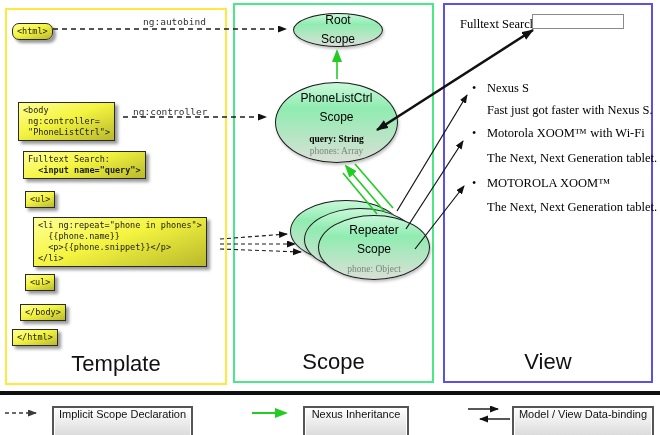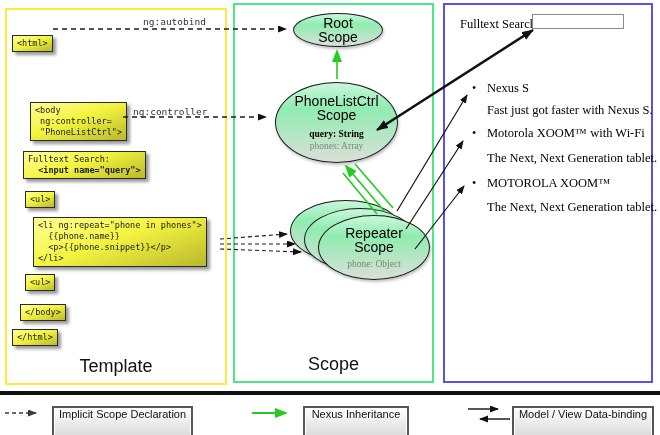--- a/index.html
+++ b/index.html
@@ -3,36 +3,36 @@
 <meta charset="utf-8">
 <style>
   html,body{margin:0;padding:0;background:#fff;}
   #stage{position:relative;width:660px;height:435px;background:#fff;overflow:hidden;
          font-family:"Liberation Sans",sans-serif;}
   .panel{position:absolute;box-sizing:border-box;background:#fff;}
   #template-panel{left:5px;top:8px;width:222px;height:377px;border:2px solid #ffe93c;}
   #model-panel{left:233px;top:3px;width:201px;height:380px;border:2px solid #4be88a;}
   #view-panel{left:443px;top:3px;width:210px;height:380px;border:2px solid #5b50e8;}
   .panel-label{position:absolute;left:0;right:0;bottom:6px;text-align:center;
-               font-size:18px;color:#111;}
+               font-size:22px;color:#111;}
   
   .note{position:absolute;box-sizing:border-box;border:1px solid #2a2a2a;
         background:linear-gradient(160deg,#ffff95 0%,#f4f440 45%,#b9b92c 100%);
         box-shadow:3px 3px 3px rgba(0,0,0,.40);
         font-family:"DejaVu Sans Mono",monospace;font-size:8.5px;line-height:11px;
         color:#1a1a1a;white-space:pre;padding:2px 4px;}
   .note .b{font-weight:bold;}
   .directive{position:absolute;font-family:"DejaVu Sans Mono",monospace;
              font-size:9.5px;color:#333;white-space:pre;}
   
   .scope{position:absolute;box-sizing:border-box;border:1.5px solid #1a1a1a;border-radius:50%;
          background:linear-gradient(to bottom,#c9f8da 0%,#90ecb1 32%,#d9e0d6 100%);
          box-shadow:1px 2px 3px rgba(0,0,0,.25);
          display:flex;flex-direction:column;align-items:center;justify-content:center;}
-  .scope-title{font-size:14px;line-height:14px;text-align:center;color:#000;white-space:pre;}
+  .scope-title{font-size:12px;line-height:19px;text-align:center;color:#000;white-space:pre;}
   .scope-prop{font-family:Liberation Serif, serif;font-size:9.5px;line-height:12px;}
   .prop-bold{font-weight:bold;color:#000;}
   .prop-gray{color:#7c867c;}
   
   .vtext{position:absolute;font-family:"Liberation Serif",serif;font-size:12.5px;color:#000;white-space:nowrap;}
   .bullet{position:absolute;font-family:"Liberation Serif",serif;font-size:12px;color:#000;}
   #search-input{position:absolute;left:87px;top:9px;width:92px;height:15px;box-sizing:border-box;
                 border:1px solid #8a8a8a;background:#fff;font-size:11px;padding:0 2px;}
   
   #legend-rule{position:absolute;left:0;top:391px;width:660px;height:4px;background:#101010;}
@@ -40,22 +40,22 @@
               background:linear-gradient(#ffffff,#d9d9d9);box-shadow:inset 0 0 0 1px #fff;
               font-size:11px;line-height:13px;text-align:center;color:#111;}
   #arrows{position:absolute;left:0;top:0;width:660px;height:435px;z-index:10;pointer-events:none;}
 </style>
 </head>
 <body>
 
 <div id="stage">
 
   <div id="template-panel" class="panel">
-    <div class="note" style="left:5px;top:25px;">&lt;html&gt;</div>
-    <div class="note" style="left:23px;top:92px;">&lt;body
+    <div class="note" style="left:5px;top:13px;border-radius:7px;">&lt;html&gt;</div>
+    <div class="note" style="left:11px;top:92px;">&lt;body
  ng:controller=
  "PhoneListCtrl"&gt;</div>
     <div class="note" style="left:16px;top:141px;"><span>Fulltext Search:</span>
 <span class="b">  &lt;input name="query"&gt;</span></div>
     <div class="note" style="left:18px;top:181px;">&lt;ul&gt;</div>
     <div class="note" style="left:26px;top:207px;">&lt;li ng:repeat="phone in phones"&gt;
   {{phone.name}}
   &lt;p&gt;{{phone.snippet}}&lt;/p&gt;
 &lt;/li&gt;</div>
     <div class="note" style="left:18px;top:264px;">&lt;ul&gt;</div>
@@ -95,20 +95,21 @@
     <input id="search-input" type="text" value="" style="">
     <span class="bullet" style="left:27px;top:76px;">•</span>
     <div class="vtext" style="left:42px;top:76px;">Nexus S</div>
     <div class="vtext" style="left:42px;top:98px;">Fast just got faster with Nexus S.</div>
     <span class="bullet" style="left:27px;top:121px;">•</span>
     <div class="vtext" style="left:42px;top:121px;">Motorola XOOM™ with Wi-Fi</div>
     <div class="vtext" style="left:42px;top:146px;">The Next, Next Generation tablet.</div>
     <span class="bullet" style="left:27px;top:171px;">•</span>
     <div class="vtext" style="left:42px;top:171px;">MOTOROLA XOOM™</div>
     <div class="vtext" style="left:42px;top:195px;">The Next, Next Generation tablet.</div>
+    <div class="panel-label">View</div>
   </div>
 
   <div id="legend-rule"></div>
   <div class="legend-box" style="left:52px;width:141px;">Implicit Scope Declaration</div>
   <div class="legend-box" style="left:303px;width:106px;">Nexus Inheritance</div>
   <div class="legend-box" style="left:512px;width:142px;">Model / View Data-binding</div>
 
   <svg id="arrows" viewBox="0 0 660 435">
     <defs>
       <marker id="mBlackS" markerUnits="userSpaceOnUse" markerWidth="10" markerHeight="8" refX="8" refY="3.5" orient="auto">

